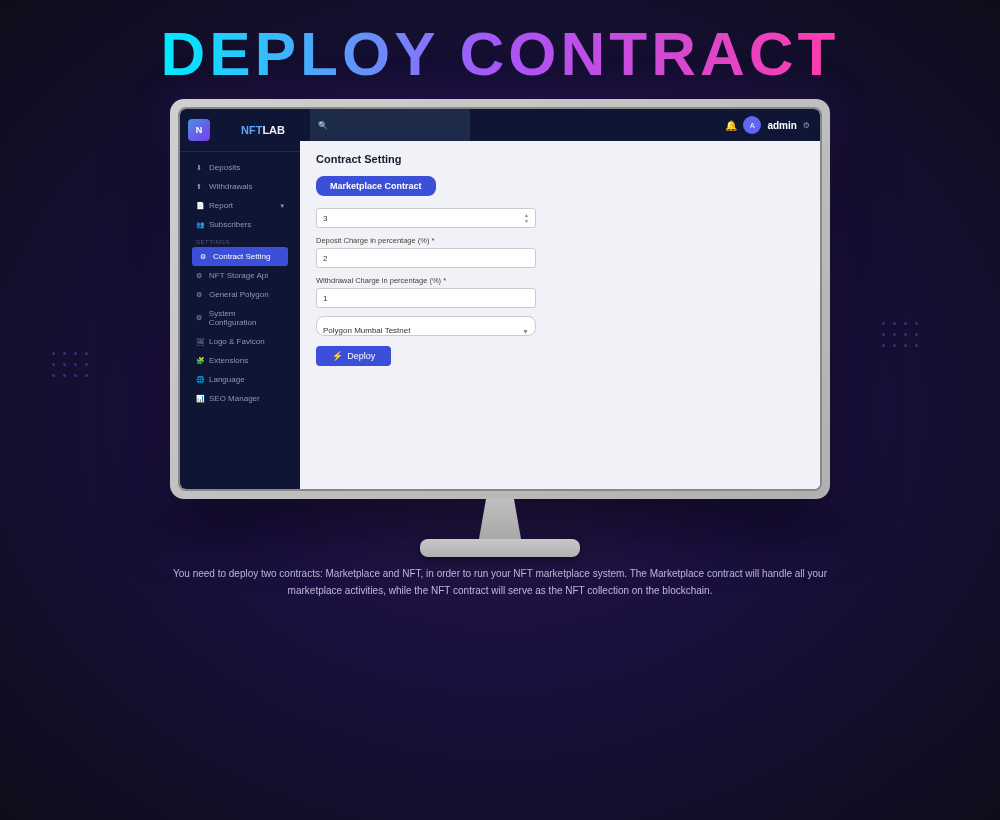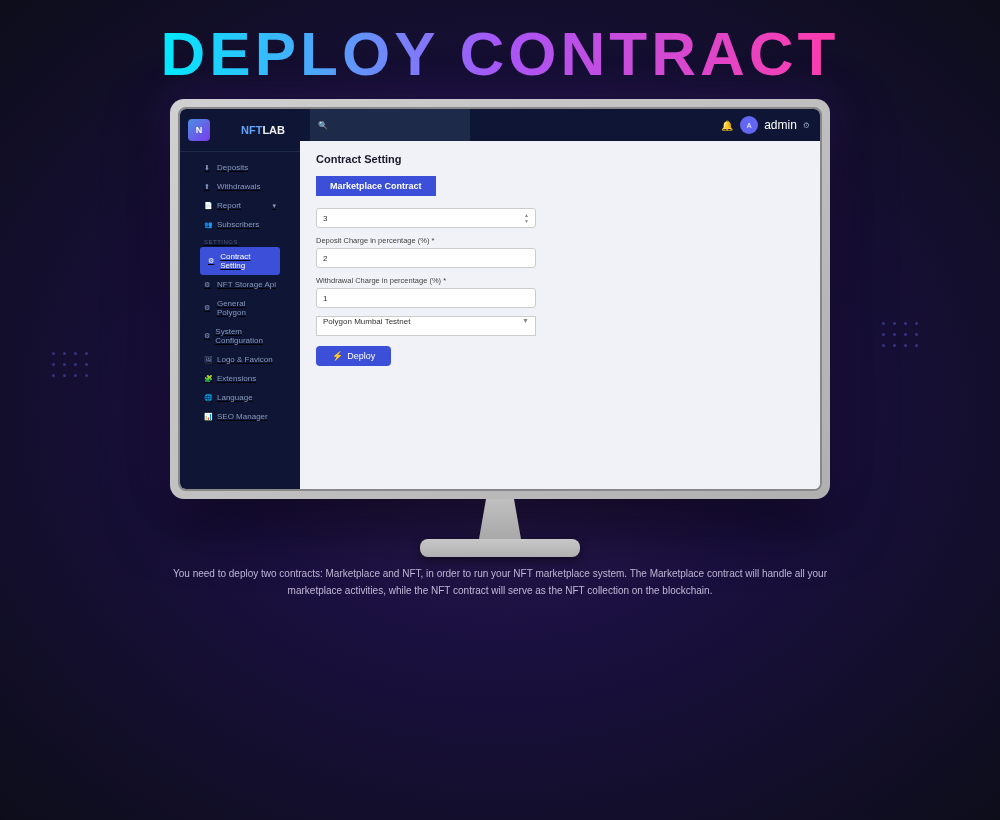--- a/index.html
+++ b/index.html
@@ -99,22 +99,21 @@
       font-weight: bold;
       color: white;
       padding-left: 27px;
     }
 
     .logo-text span {
       color: #60a5fa;
     }
 
     .sidebar-nav {
-      padding: 6px 16px;
-      text-decoration: underline;
+      padding: 6px 8px;
     }
 
     .sidebar-item {
       display: flex;
       align-items: center;
       gap: 5px;
       padding: 5px 8px;
       font-size: 8px;
       color: #8899bb;
       cursor: pointer;
@@ -204,21 +203,22 @@
       border-radius: 50%;
       display: flex;
       align-items: center;
       justify-content: center;
       font-size: 7px;
       color: white;
     }
 
     .admin-text {
       color: white;
-      font-size: 12px;
+      font-size: 10px;
+      font-weight: bold;
     }
 
     .settings-icon {
       color: #8899bb;
       font-size: 8px;
     }
 
     
     .content-area {
       flex: 1;
@@ -231,21 +231,21 @@
       font-size: 11px;
       font-weight: bold;
       color: #1a1a2e;
       margin-bottom: 10px;
     }
 
     
     .contract-tab {
       background: #3b4fd8;
       color: white;
-      border-radius: 0;
+      border-radius: 8px;
       padding: 5px 14px;
       font-size: 9px;
       font-weight: bold;
       display: inline-block;
       margin-bottom: 12px;
       cursor: pointer;
     }
 
     
     .form-group {
@@ -283,26 +283,26 @@
       font-size: 5px;
       color: #888;
       cursor: pointer;
       line-height: 1;
     }
 
     .form-select {
       width: 220px;
       background: white;
       border: 1px solid #ccc;
-      border-radius: 0;
+      border-radius: 8px;
       padding: 0 6px;
       font-size: 8px;
       color: #333;
       display: flex;
-      align-items: flex-start;
+      align-items: flex-end;
       justify-content: space-between;
       height: 20px;
     }
 
     .deploy-btn {
       background: #3b4fd8;
       color: white;
       border: none;
       border-radius: 4px;
       padding: 5px 16px;

